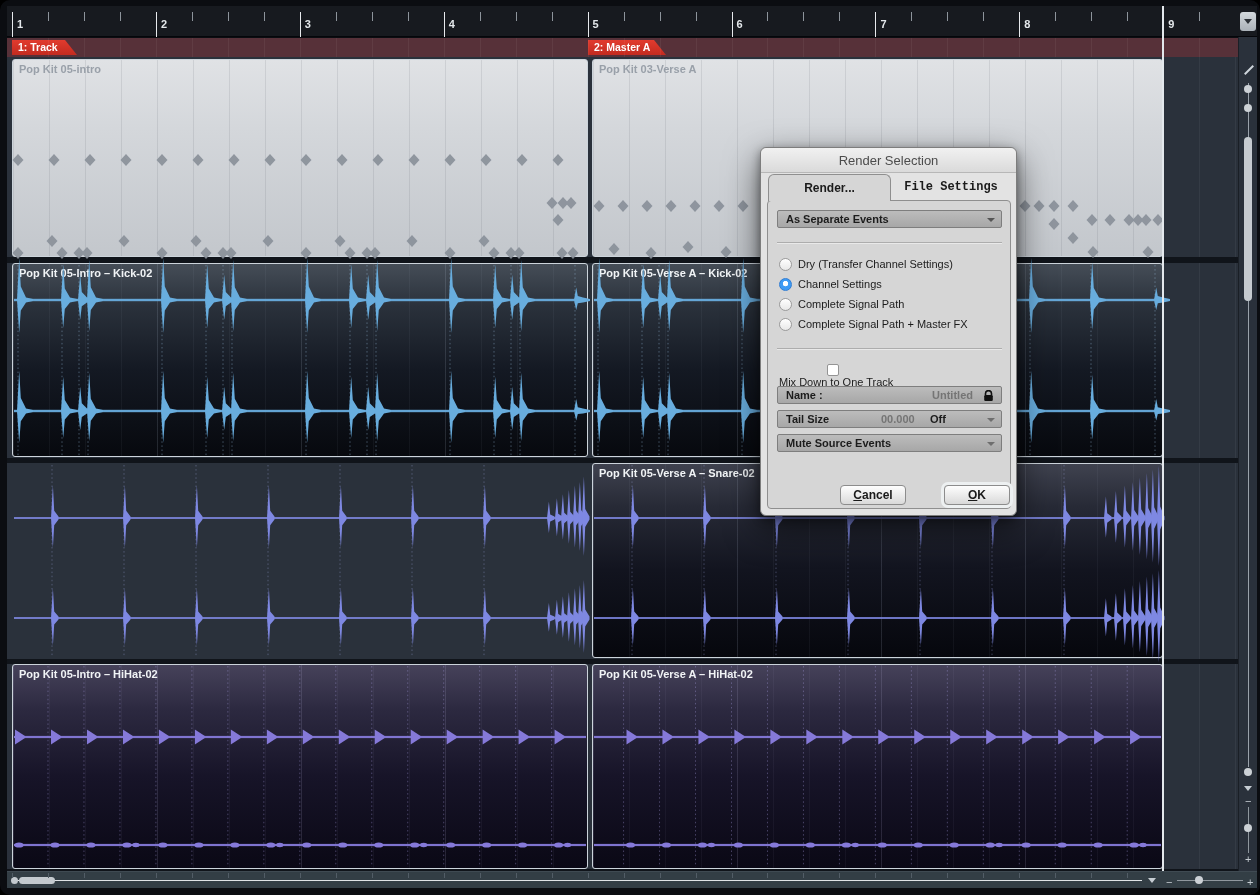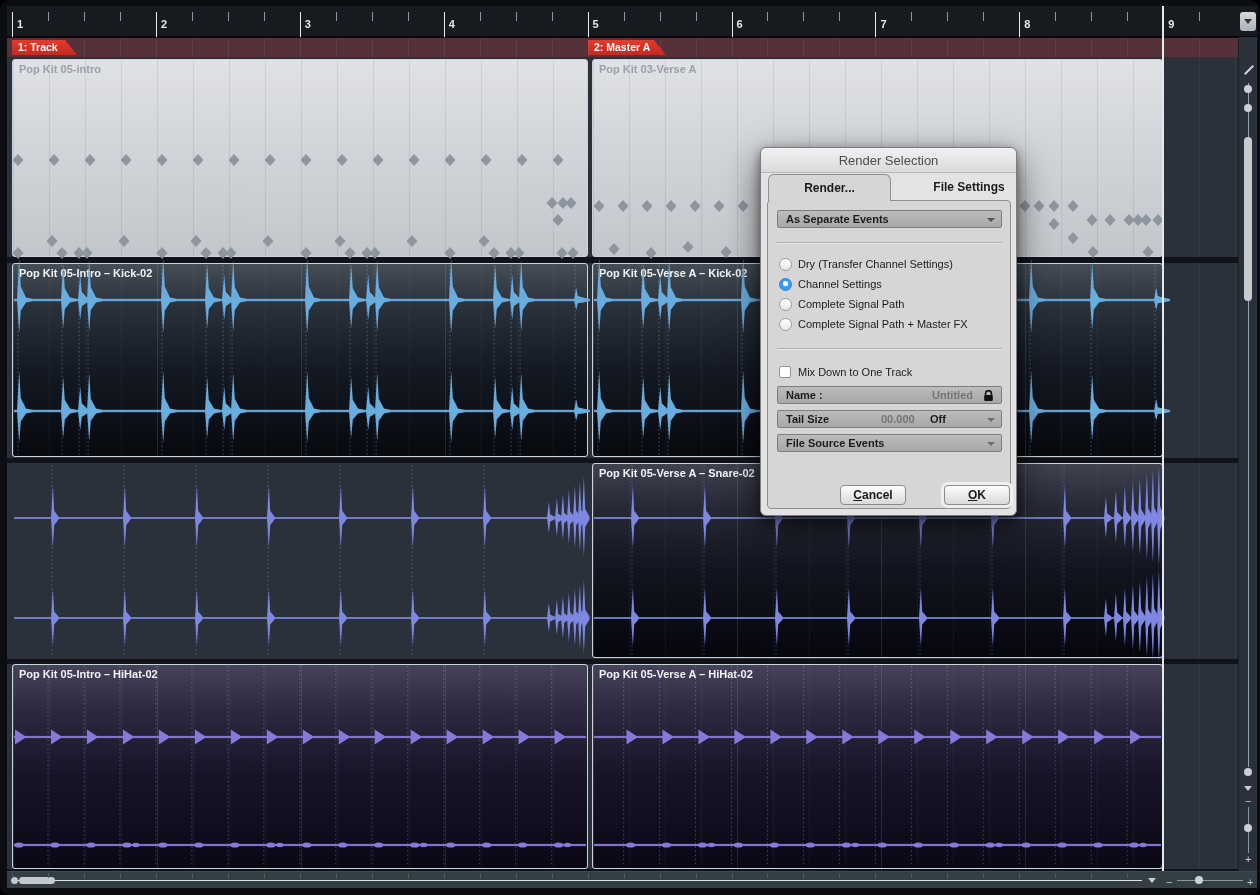--- a/index.html
+++ b/index.html
@@ -61,21 +61,21 @@
   .vline{position:absolute;left:9px;width:1px;background:#9aa2ab;}
   .vthumb{position:absolute;left:5px;top:100px;width:8px;height:164px;background:#c6cbd0;border-radius:4px;}
   
   .dialog{position:absolute;left:760px;top:147px;width:257px;height:369px;background:#e3e3e3;border:1px solid #7d7d7d;
       border-radius:6px;box-shadow:0 12px 34px rgba(0,0,0,0.6),0 3px 10px rgba(0,0,0,0.4);z-index:50;font-size:11px;color:#1c1c1c;}
   .dlg-title{position:absolute;left:0;top:0;width:100%;height:25px;border-radius:6px 6px 0 0;
       background:linear-gradient(180deg,#f1f1f1,#dadada);border-bottom:1px solid #b7b7b7;
       text-align:center;line-height:25px;font-size:13px;color:#4c4c4c;}
   .tab{position:absolute;top:26px;height:27px;text-align:center;font-size:12px;font-weight:bold;line-height:26px;color:#1b1b1b;}
   .tab-active{left:7px;width:123px;background:#d6d6d6;border:1px solid #8f8f8f;border-bottom:none;border-radius:6px 6px 0 0;z-index:2;}
-  .tab-idle{left:148px;width:120px;}
+  .tab-idle{left:130px;width:120px;font-family:Liberation Mono, monospace;}
   .panel{position:absolute;left:6px;top:52px;width:244px;height:309px;background:#d6d6d6;border:1px solid #8f8f8f;border-radius:4px;}
   .drow{position:absolute;left:9px;width:225px;height:18px;background:linear-gradient(180deg,#bcbcbc,#a7a7a7);
       border:1px solid #7e7e7e;border-radius:2px;font-weight:bold;line-height:16px;padding-left:8px;}
   .drow .dtri{position:absolute;right:6px;top:7px;width:0;height:0;border-left:4px solid transparent;border-right:4px solid transparent;border-top:4px solid #555;}
   .sep{position:absolute;left:9px;width:225px;height:2px;border-top:1px solid #adadad;border-bottom:1px solid #e9e9e9;}
   .optrow{position:absolute;left:11px;height:16px;display:flex;align-items:center;}
   .radio{width:13px;height:13px;border-radius:50%;background:linear-gradient(180deg,#ffffff,#e8e8e8);border:1px solid #9b9b9b;margin-right:6px;flex:none;}
   .radio.sel{background:radial-gradient(circle at 50% 42%,#ffffff 0 2.5px,#3e9bf4 3px);border:1px solid #2f7dd4;}
   .checkbox{width:12px;height:12px;background:#fff;border:1px solid #949494;border-radius:2px;margin-right:7px;flex:none;}
   .muted{color:#757575;font-weight:bold;}
@@ -658,21 +658,21 @@
         <span class="radio"></span>
         <span>Complete Signal Path</span>
       </div>
       <div class="optrow" style="top:115px;">
         <span class="radio"></span>
         <span>Complete Signal Path + Master FX</span>
       </div>
 
       <div class="sep" style="top:147px;"></div>
 
-      <div class="optrow" style="top:163px;">
+      <div class="optrow" style="top:163px;flex-direction:column;">
         <span class="checkbox"></span>
         <span>Mix Down to One Track</span>
       </div>
 
       <div class="drow" style="top:185px;">
         <span>Name :</span>
         <span class="muted" style="position:absolute;right:28px;">Untitled</span>
         <svg style="position:absolute;right:7px;top:3px;" width="11" height="12" viewBox="0 0 11 12">
           <path d="M2.5 5 V3.6 a3 3 0 0 1 6 0 V5" fill="none" stroke="#111" stroke-width="1.6"></path>
           <rect x="1.2" y="5" width="8.6" height="6" rx="1.2" fill="#111"></rect>
@@ -680,21 +680,21 @@
       </div>
 
       <div class="drow" style="top:209px;">
         <span>Tail Size</span>
         <span class="muted" style="position:absolute;left:103px;">00.000</span>
         <span style="position:absolute;left:152px;">Off</span>
         <span class="dtri" style="border-top-color:#6e6e6e;"></span>
       </div>
 
       <div class="drow" style="top:233px;">
-        <span>File Source Events</span>
+        <span>Mute Source Events</span>
         <span class="dtri" style="border-top-color:#6e6e6e;"></span>
       </div>
 
       <div class="btn" style="left:72px;"><u>C</u>ancel</div>
       <div class="btn btn-ok" style="left:176px;"><u>O</u>K</div>
     </div>
   </div>
 </div>
 
 </body></html>

